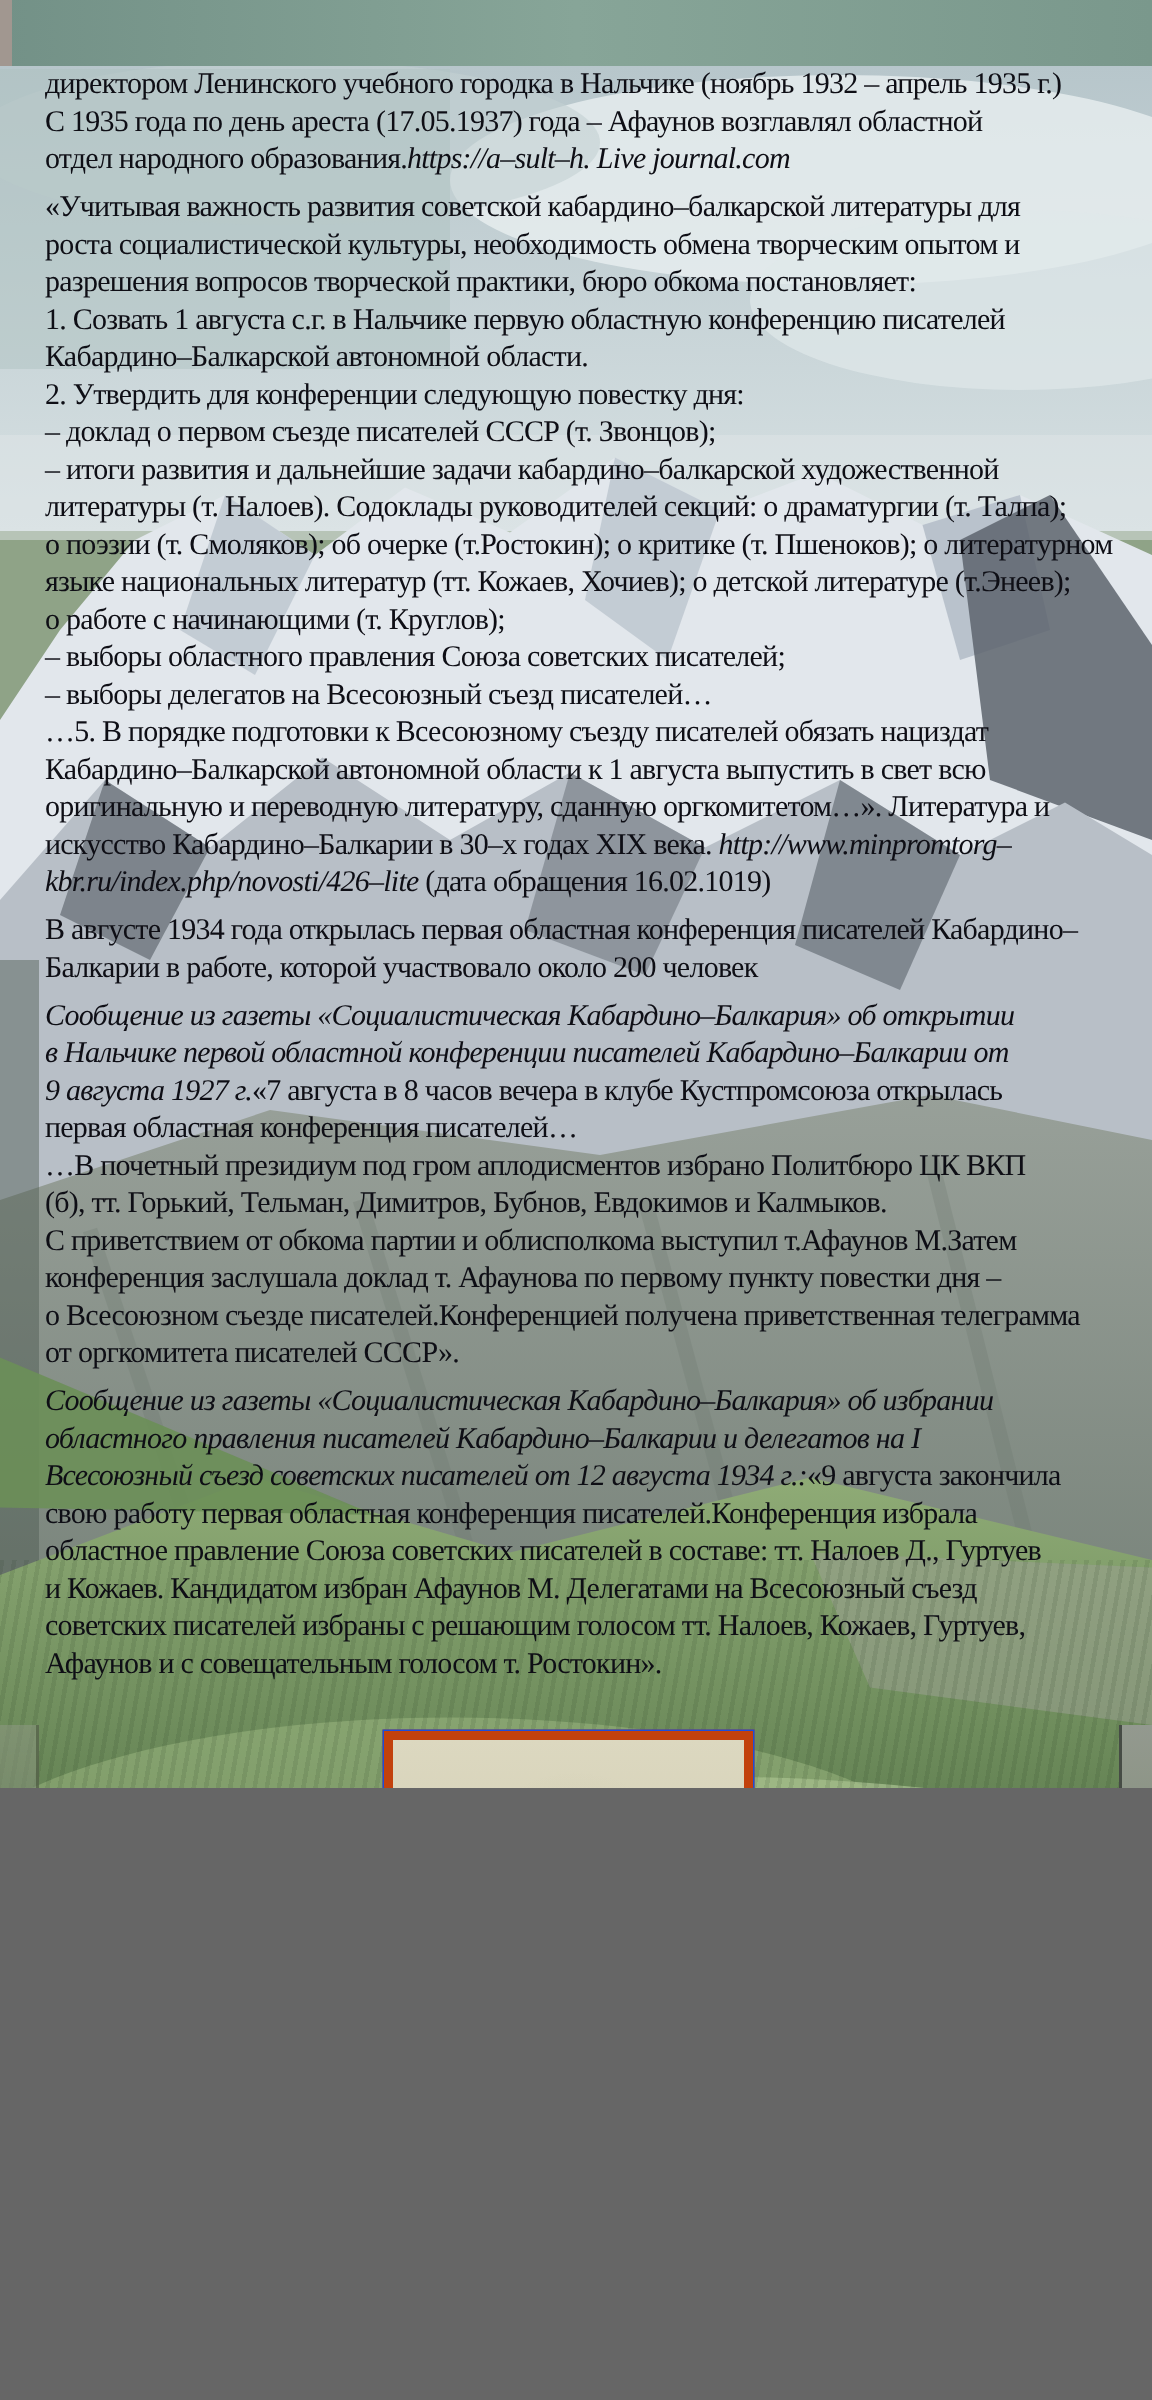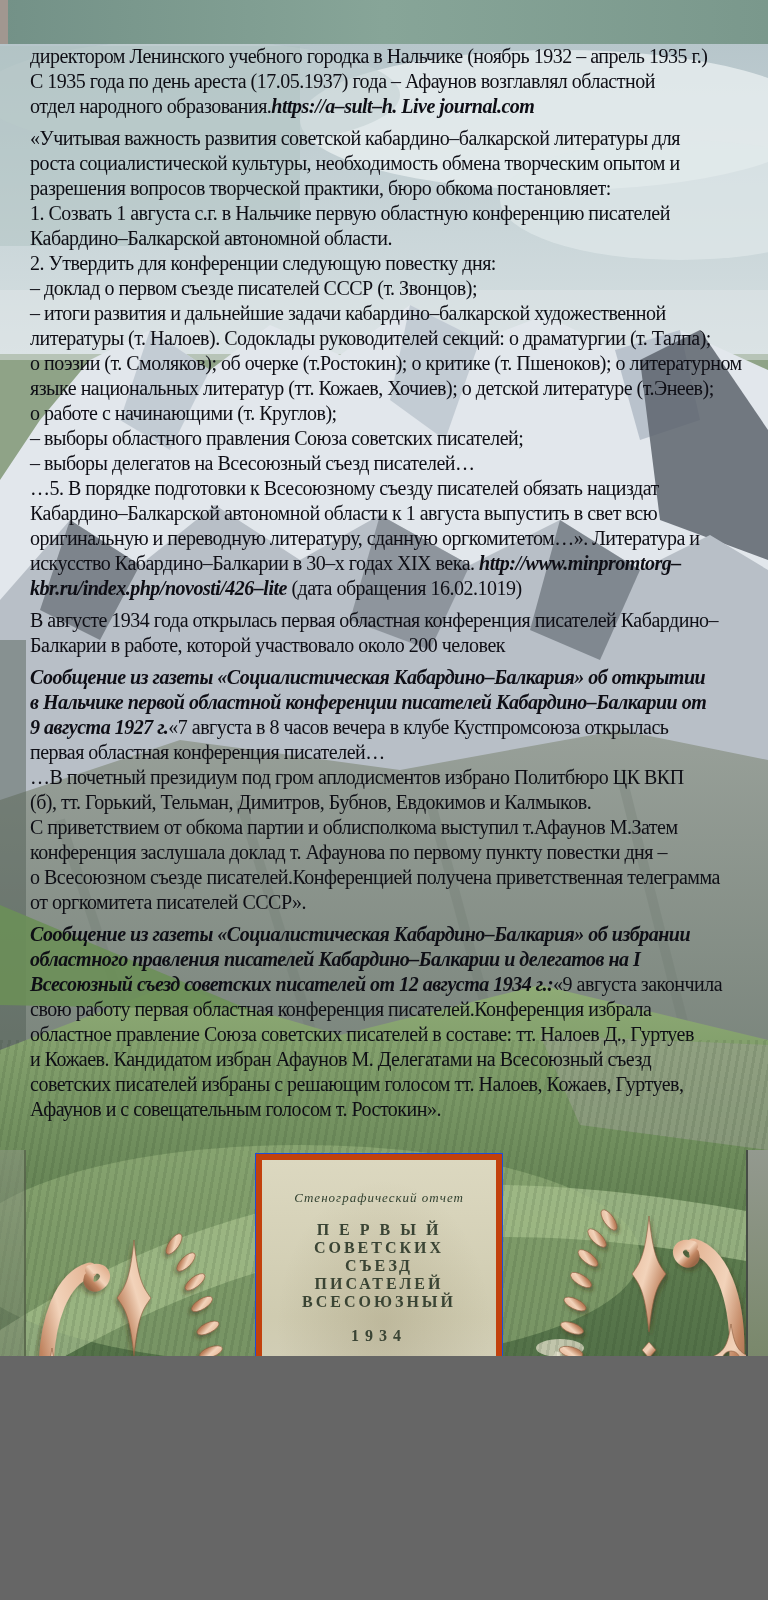--- a/index.html
+++ b/index.html
@@ -1,32 +1,32 @@
 <!DOCTYPE html>
 <html><head>
 <meta charset="utf-8">
 <style>
   html,body{margin:0;padding:0;background:#666;}
   .stage{
-    position:relative;width:768px;height:1356px;overflow:hidden;
+    position:relative;width:768px;height:1192px;overflow:hidden;
     font-family:"Liberation Serif","DejaVu Serif",serif;
     background:#8fa387;
   }
   .bg{position:absolute;left:0;top:0;z-index:0;}
   .grass-texture{
     position:absolute;left:0;top:1040px;width:768px;height:560px;z-index:1;
     background:repeating-linear-gradient(100deg,rgba(25,45,22,.10) 0 3px,transparent 3px 8px);
     pointer-events:none;
   }
   .article{
     position:absolute;left:30px;top:44px;width:742px;z-index:2;
     color:#0e0e15;font-size:20px;line-height:25px;letter-spacing:-0.5px;
   }
   .article p{margin:0 0 7px 0;white-space:pre-line;}
-  .it{font-style:italic;font-weight:bold;}
+  .it{font-style:italic;}
   
   .book{
     position:absolute;left:255px;top:1153px;width:248px;height:299px;z-index:4;
     background:#c2410c;border:1px solid #1d4ed8;padding:6px;box-sizing:border-box;
   }
   .cover{
     position:relative;width:100%;height:100%;overflow:hidden;text-align:center;color:#3a4434;
     background:
       radial-gradient(ellipse at 52% 58%, rgba(120,108,74,.20), rgba(120,108,74,0) 62%),
       linear-gradient(#dcd8c0,#cfcbb0 55%,#d5d2c0);

